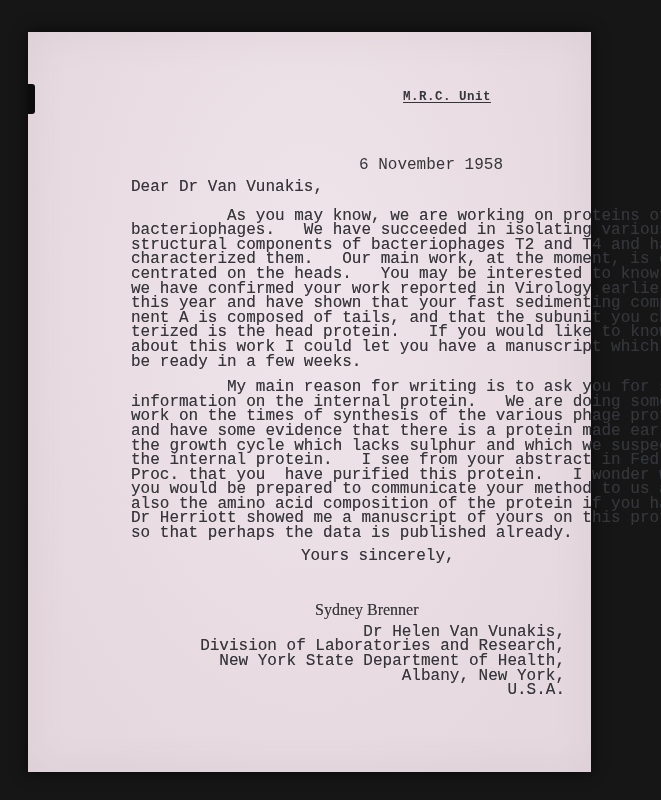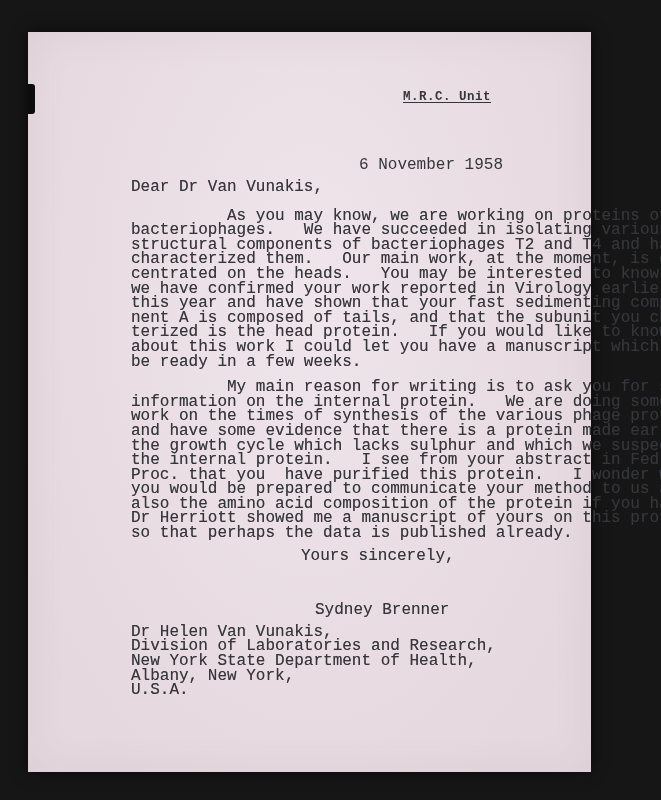--- a/index.html
+++ b/index.html
@@ -79,23 +79,25 @@
   }
   .closing {
     margin-top: 8px;
     padding-left: 170px;
     white-space: pre;
   }
   .signature {
     margin-top: 40px;
     padding-left: 184px;
     white-space: pre;
+    font-family: Liberation Serif, serif;
   }
   .address {
     margin-top: 7px;
+    text-align: right;
   }
 </style>
 </head>
 <body>
 
 <div class="scene">
   <div class="paper">
     <div class="artifact"></div>
     <div class="letterhead">M.R.C. Unit</div>
     <div class="date">6 November 1958</div>

